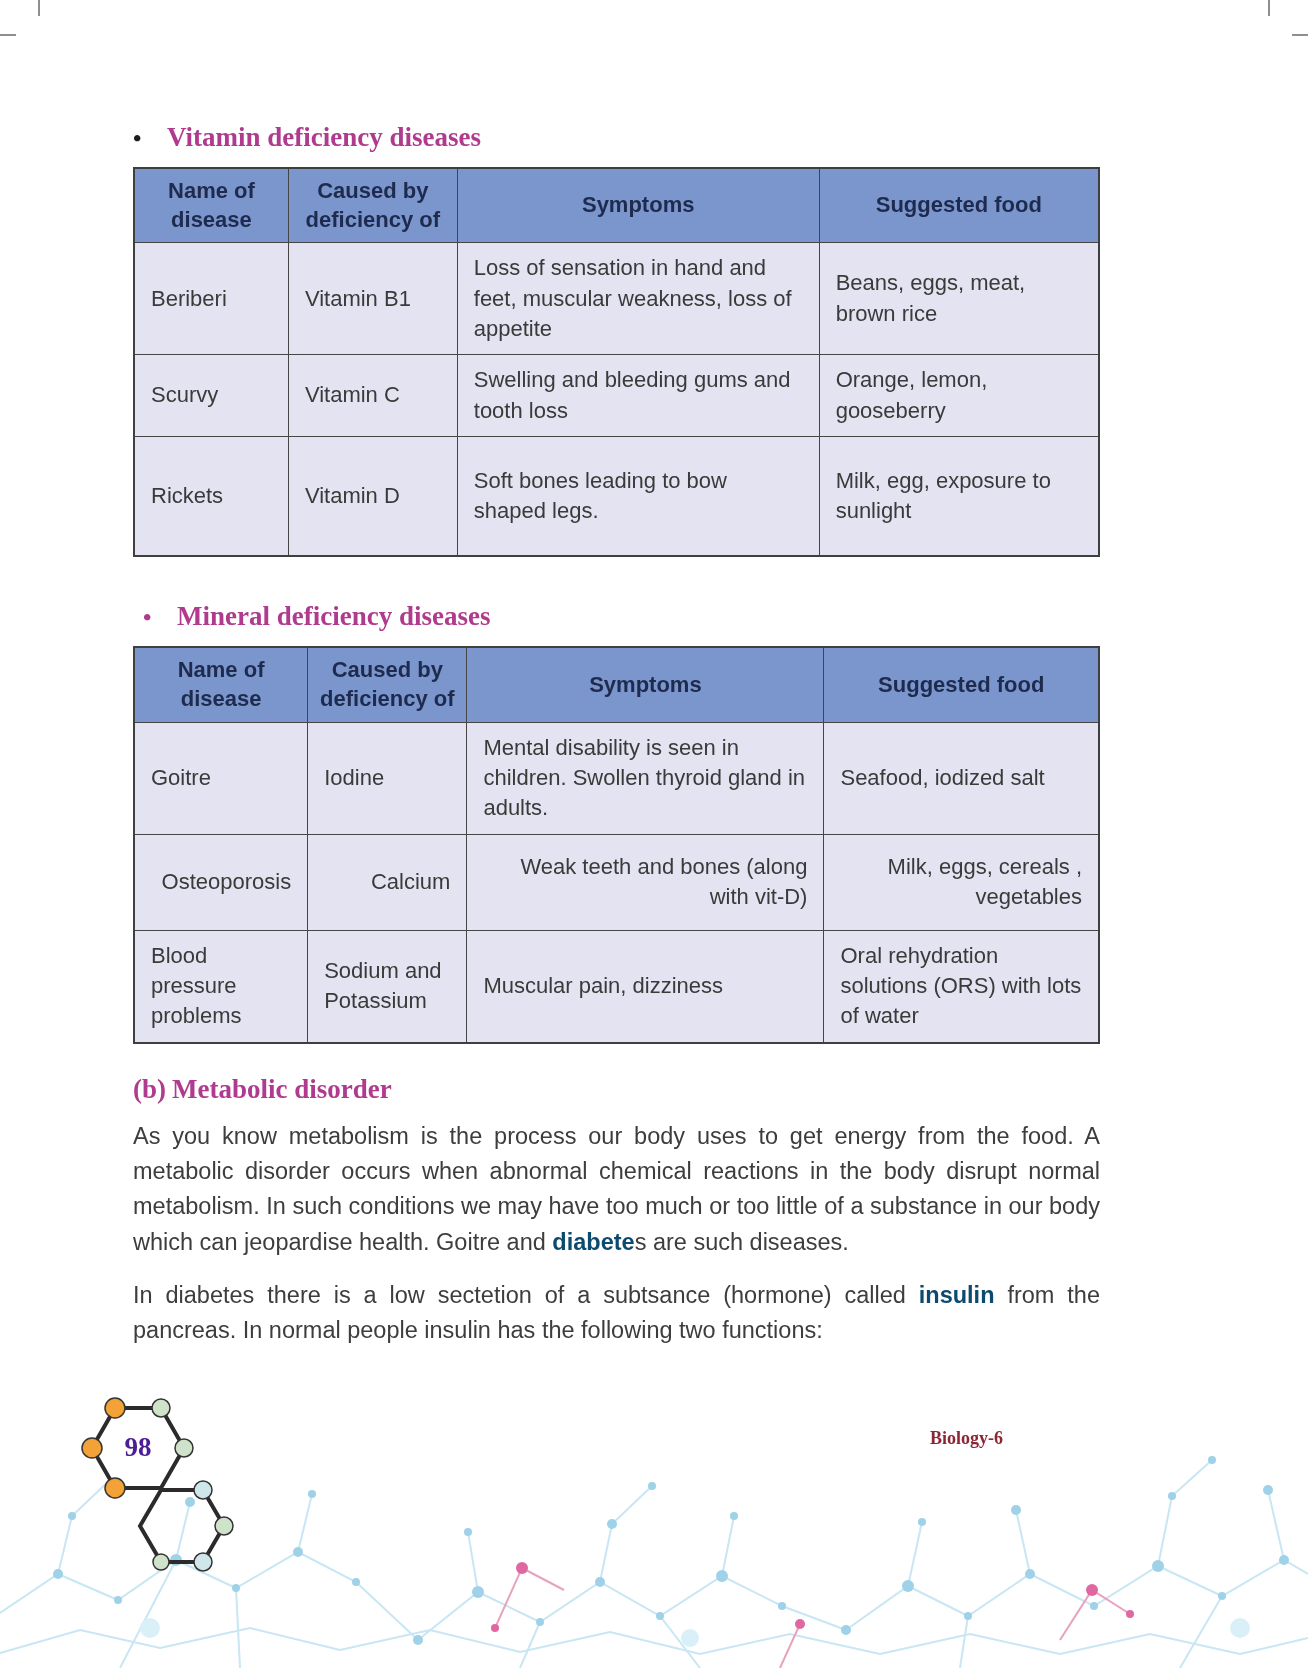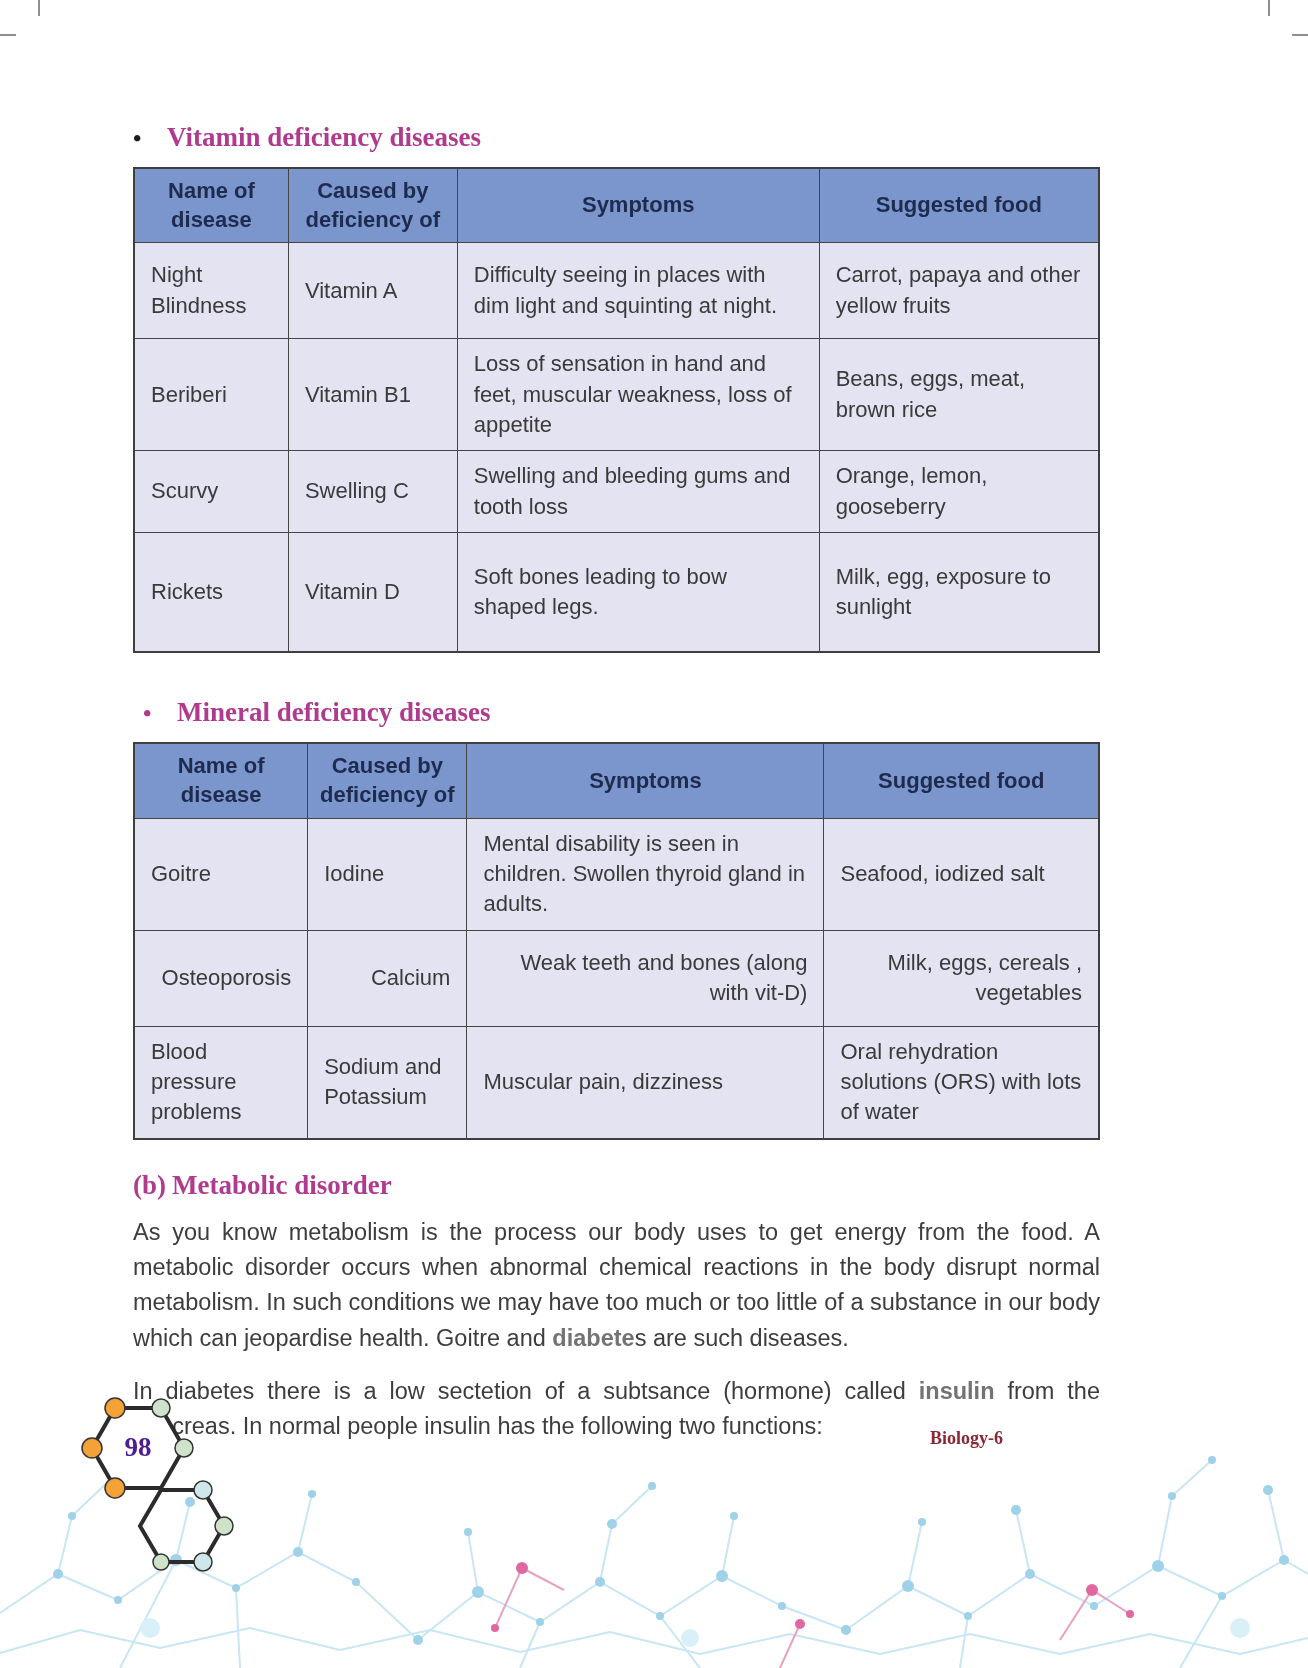--- a/index.html
+++ b/index.html
@@ -65,21 +65,21 @@
     font-family:"Liberation Serif", serif;
     font-weight:bold; font-size:27px;
     color:#b03b8e; margin:0 0 14px 0;
   }
   .sub-heading .prefix { margin-right:6px; }
 
   p.body-para {
     font-size:23.5px; line-height:1.5;
     text-align:justify; margin:0 0 18px 0; color:#3d3d3d;
   }
-  p.body-para b { color:#737373; }
+  p.body-para b { color:#0c4a6e; }
 
   .deco {
     position:absolute; left:0; bottom:0;
     width:1308px; height:290px;
     pointer-events:none;
   }
   .badge-svg { position:absolute; left:60px; top:1386px; width:180px; height:190px; }
   .page-number {
     position:absolute; left:106px; top:1432px; width:64px;
     text-align:center; font-family:"Liberation Serif", serif;
@@ -115,35 +115,29 @@
           <col style="width:37.5%">
           <col style="width:29%">
         </colgroup>
       <tbody>
           <tr class="hr">
         <th>Name of disease</th>
         <th>Caused by deficiency of</th>
         <th>Symptoms</th>
         <th>Suggested food</th>
       </tr>
-      <tr class="r1">
-        <td>Night Blindness</td>
-        <td>Vitamin A</td>
-        <td>Difficulty seeing in places with dim light and squinting at night.</td>
-        <td>Carrot, papaya and other yellow fruits</td>
-      </tr>
       <tr class="r2">
         <td>Beriberi</td>
         <td>Vitamin B1</td>
         <td>Loss of sensation in hand and feet, muscular weakness, loss of appetite</td>
         <td>Beans, eggs, meat, brown rice</td>
       </tr>
       <tr class="r3">
         <td>Scurvy</td>
-        <td>Swelling C</td>
+        <td>Vitamin C</td>
         <td>Swelling and bleeding gums and tooth loss</td>
         <td>Orange, lemon, gooseberry</td>
       </tr>
       <tr class="r4">
         <td>Rickets</td>
         <td>Vitamin D</td>
         <td>Soft bones leading to bow shaped legs.</td>
         <td>Milk, egg, exposure to sunlight</td>
       </tr>
     </tbody>

